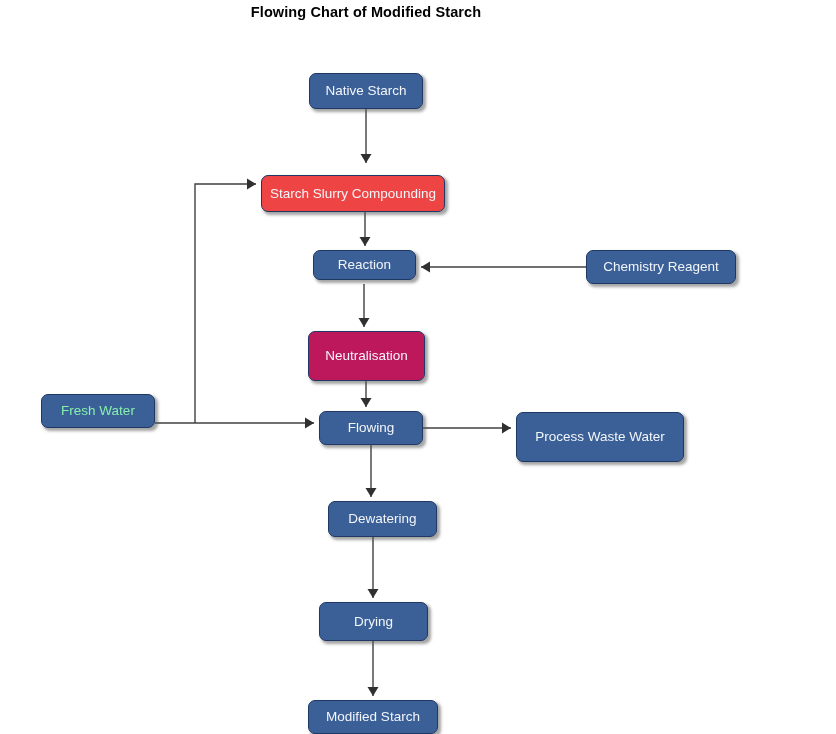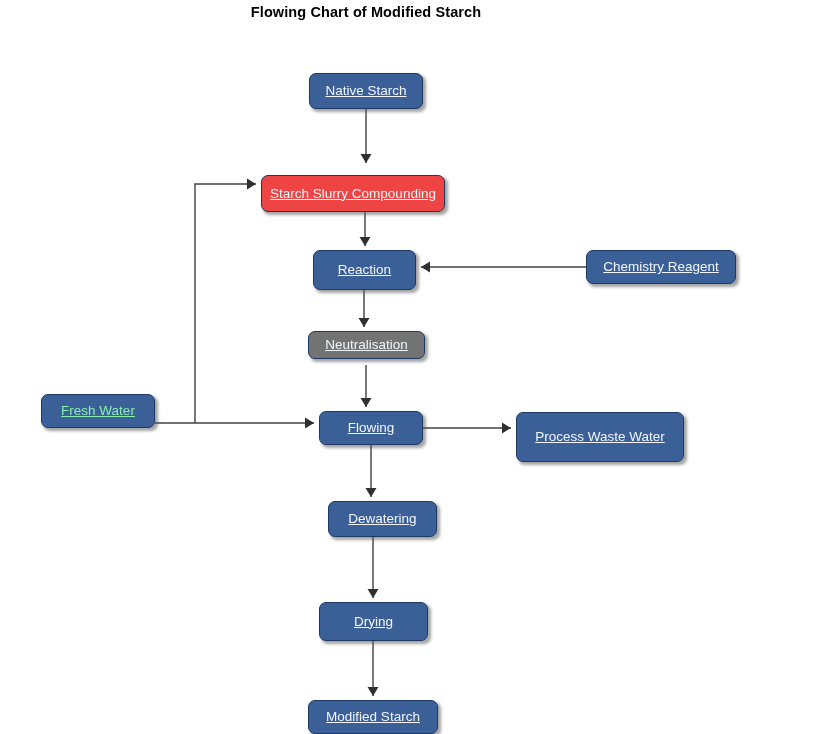--- a/index.html
+++ b/index.html
@@ -47,21 +47,20 @@
     color: #F2F5FA;
     display: flex;
     align-items: center;
     justify-content: center;
     font-size: 13.5px;
     font-weight: normal;
     line-height: 1;
     white-space: nowrap;
     box-shadow: 2.5px 2.5px 3px rgba(90, 90, 90, 0.55);
     user-select: none;
-    text-decoration: underline;
   }
   .node-label {
     display: block;
     padding: 0 6px;
   }
 </style>
 </head>
 <body>
 
 <div id="canvas">
@@ -122,27 +121,27 @@
       </g>
   </svg>
 
   <div id="nodes-layer">
       <div class="node" style="left: 309px; top: 73px; width: 114px; height: 36px; background: rgb(59, 96, 151); border-color: rgb(31, 56, 100); color: rgb(242, 245, 250);">
         <span class="node-label">Native Starch</span>
       </div>
       <div class="node" style="left: 261px; top: 175px; width: 184px; height: 37px; background: #ef4444; border-color: rgb(31, 56, 100); color: rgb(242, 245, 250);">
         <span class="node-label">Starch Slurry Compounding</span>
       </div>
-      <div class="node" style="left: 313px; top: 250px; width: 103px; height: 40px; background: rgb(59, 96, 151); border-color: rgb(31, 56, 100); color: rgb(242, 245, 250);">
+      <div class="node" style="left: 313px; top: 250px; width: 103px; height: 30px; background: rgb(59, 96, 151); border-color: rgb(31, 56, 100); color: rgb(242, 245, 250);">
         <span class="node-label">Reaction</span>
       </div>
       <div class="node" style="left: 586px; top: 250px; width: 150px; height: 34px; background: rgb(59, 96, 151); border-color: rgb(31, 56, 100); color: rgb(242, 245, 250);">
         <span class="node-label">Chemistry Reagent</span>
       </div>
-      <div class="node" style="left: 308px; top: 331px; width: 117px; height: 28px; background: #737373; border-color: rgb(31, 56, 100); color: rgb(242, 245, 250);">
+      <div class="node" style="left: 308px; top: 331px; width: 117px; height: 50px; background: #be185d; border-color: rgb(31, 56, 100); color: rgb(242, 245, 250);">
         <span class="node-label">Neutralisation</span>
       </div>
       <div class="node" style="left: 41px; top: 394px; width: 114px; height: 34px; background: rgb(59, 96, 151); border-color: rgb(31, 56, 100); color: #86efac;">
         <span class="node-label">Fresh Water</span>
       </div>
       <div class="node" style="left: 319px; top: 411px; width: 104px; height: 34px; background: rgb(59, 96, 151); border-color: rgb(31, 56, 100); color: rgb(242, 245, 250);">
         <span class="node-label">Flowing</span>
       </div>
       <div class="node" style="left: 516px; top: 412px; width: 168px; height: 50px; background: rgb(59, 96, 151); border-color: rgb(31, 56, 100); color: rgb(242, 245, 250);">
         <span class="node-label">Process Waste Water</span>

